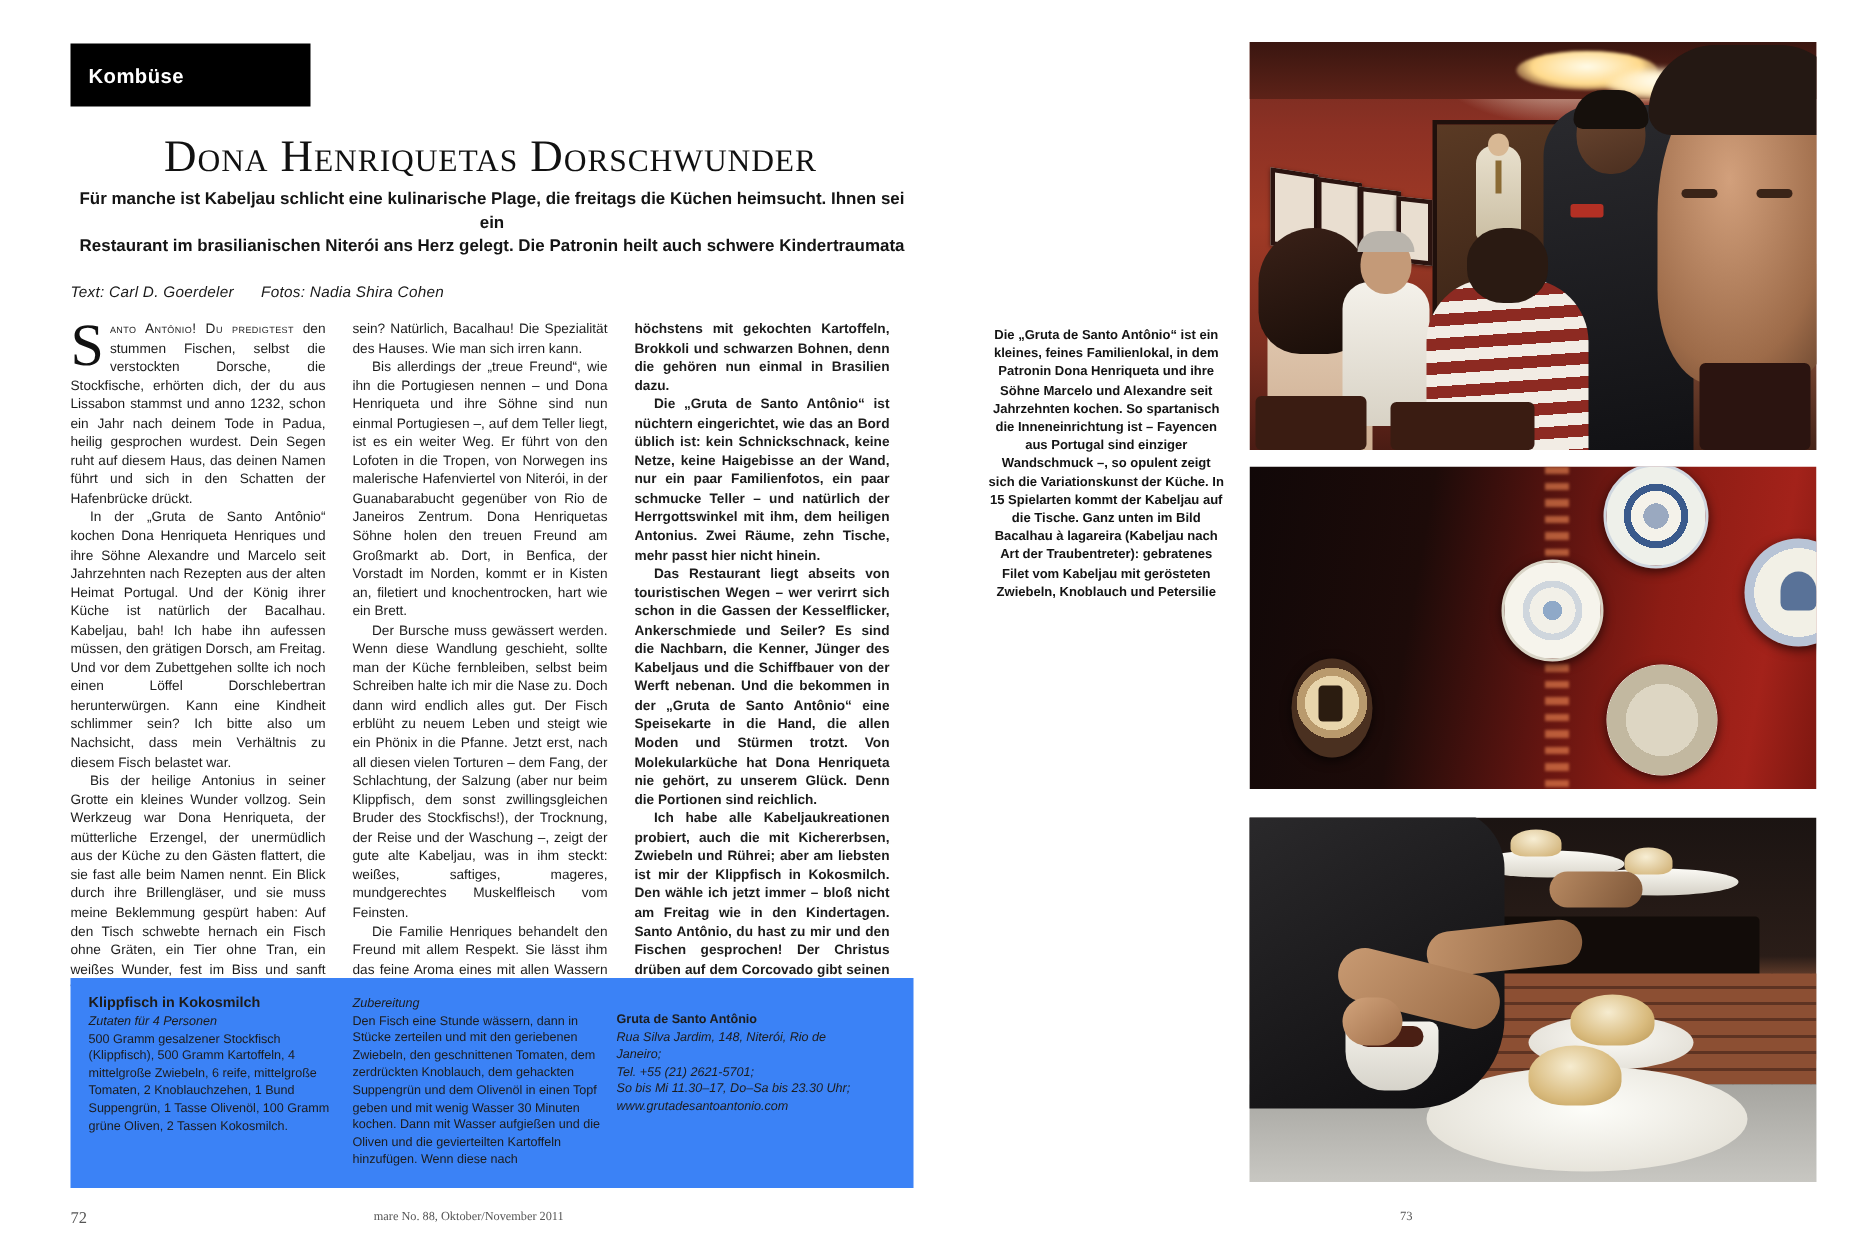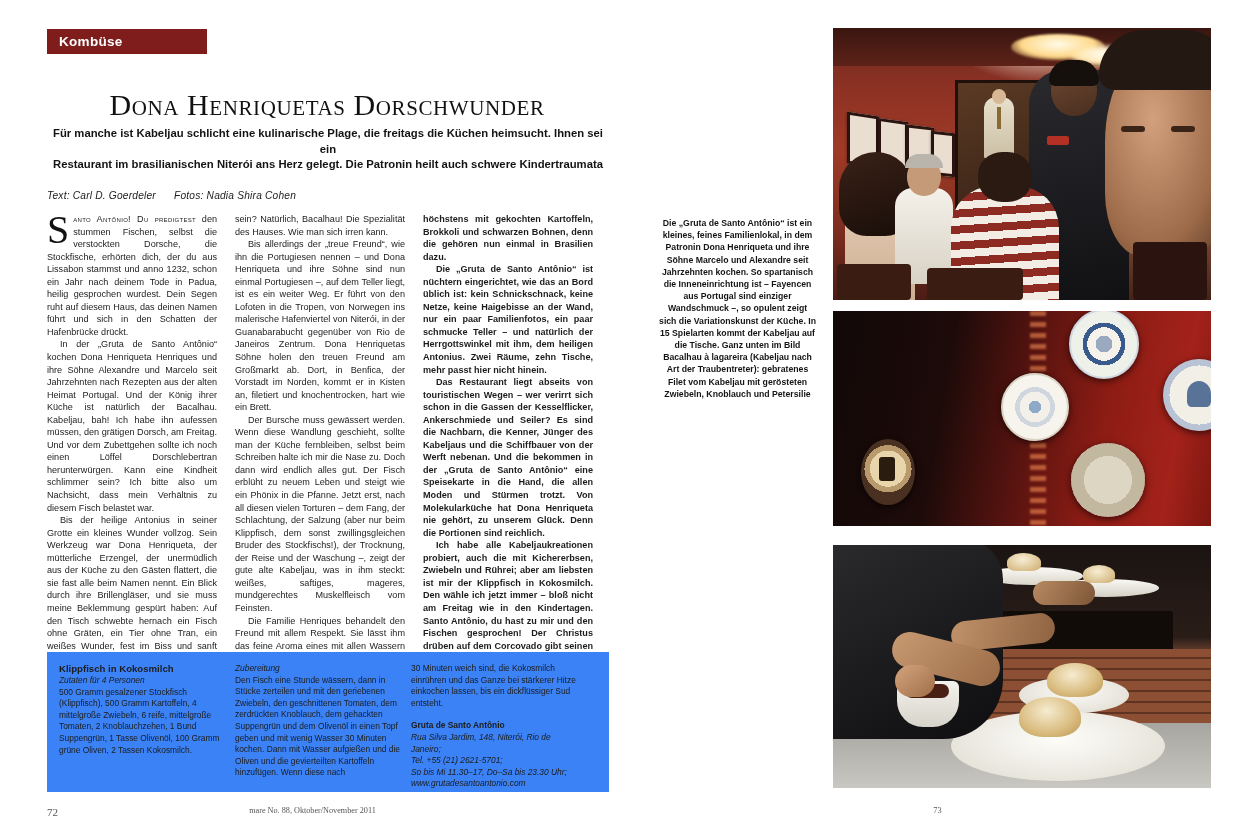--- a/index.html
+++ b/index.html
@@ -4,22 +4,22 @@
 <style>
   html,body{margin:0;padding:0;background:#ffffff;}
   body{width:1250px;height:833px;overflow:hidden;
        font-family:"Liberation Sans", sans-serif;color:#1a1a1a;}
   .spread{position:relative;width:1250px;height:833px;background:#fff;}
 
   
   .page-left{position:absolute;left:0;top:0;width:625px;height:833px;background:#fff;}
   .page-right{position:absolute;left:625px;top:0;width:625px;height:833px;background:#fff;}
 
-  .kicker-bar{position:absolute;left:47px;top:29px;width:160px;height:25px;
-              background:#7f1d1d;display:flex;align-items:center;}
+  .kicker-bar{position:absolute;left:47px;top:29px;width:160px;height:42px;
+              background:#000000;display:flex;align-items:center;}
   .kicker-bar span{color:#fff;font-size:13.5px;font-weight:bold;letter-spacing:.3px;
                    padding-left:12px;font-family:"Liberation Sans",sans-serif;}
 
   .headline{position:absolute;left:47px;top:88px;width:560px;text-align:center;
             font-family:"Liberation Serif", serif;font-size:30px;
             font-variant:small-caps;letter-spacing:.6px;color:#111;white-space:nowrap;}
 
   .dek{position:absolute;left:47px;top:126px;width:562px;text-align:center;
        font-size:11.3px;font-weight:bold;line-height:15.5px;color:#141414;}
 
@@ -253,21 +253,20 @@
       <div class="rcol rcol1">
         <p class="recipe-title">Klippfisch in Kokosmilch</p>
         <p class="recipe-sub">Zutaten für 4 Personen</p>
         <p>500 Gramm gesalzener Stockfisch (Klippfisch), 500 Gramm Kartoffeln, 4 mittelgroße Zwiebeln, 6 reife, mittelgroße Tomaten, 2 Knoblauchzehen, 1 Bund Suppengrün, 1 Tasse Olivenöl, 100 Gramm grüne Oliven, 2 Tassen Kokosmilch.</p>
       </div>
       <div class="rcol rcol2">
         <p class="recipe-sub">Zubereitung</p>
         <p>Den Fisch eine Stunde wässern, dann in Stücke zerteilen und mit den geriebenen Zwiebeln, den geschnittenen Tomaten, dem zerdrückten Knoblauch, dem gehackten Suppengrün und dem Olivenöl in einen Topf geben und mit wenig Wasser 30 Minuten kochen. Dann mit Wasser aufgießen und die Oliven und die gevierteilten Kartoffeln hinzufügen. Wenn diese nach</p>
       </div>
       <div class="rcol rcol3">
-        <p>30 Minuten weich sind, die Kokosmilch einrühren und das Ganze bei stärkerer Hitze einkochen lassen, bis ein dickflüssiger Sud entsteht.</p>
         <p class="addr-title gap">Gruta de Santo Antônio</p>
         <p class="addr-line">Rua Silva Jardim, 148, Niterói, Rio de Janeiro;</p>
         <p class="addr-line">Tel. +55 (21) 2621-5701;</p>
         <p class="addr-line">So bis Mi 11.30–17, Do–Sa bis 23.30 Uhr;</p>
         <p class="addr-line">www.grutadesantoantonio.com</p>
       </div>
     </div>
 
     <div class="folio-left">72</div>
     <div class="folio-center">mare No. 88, Oktober/November 2011</div>

